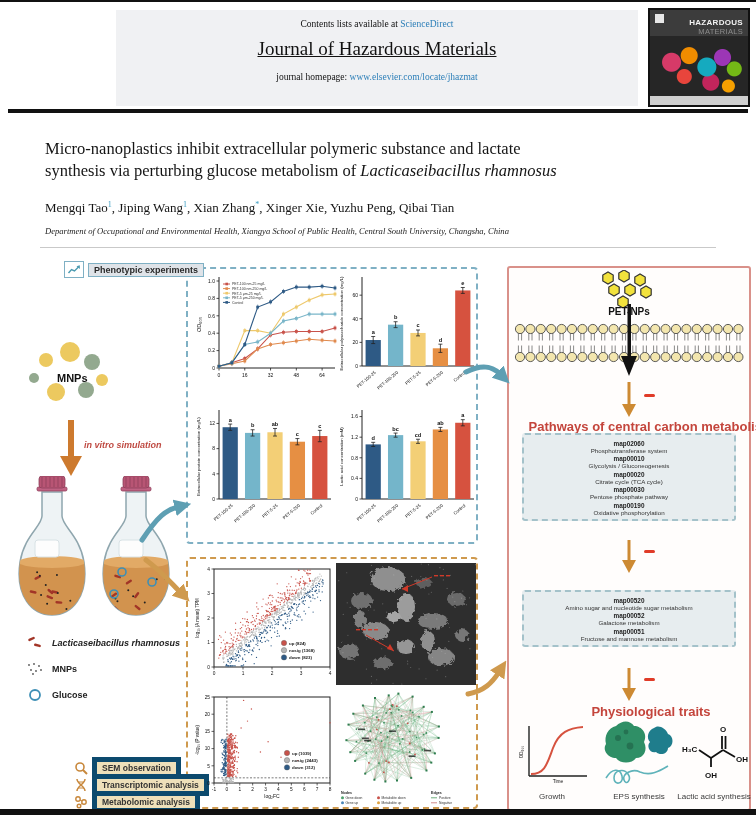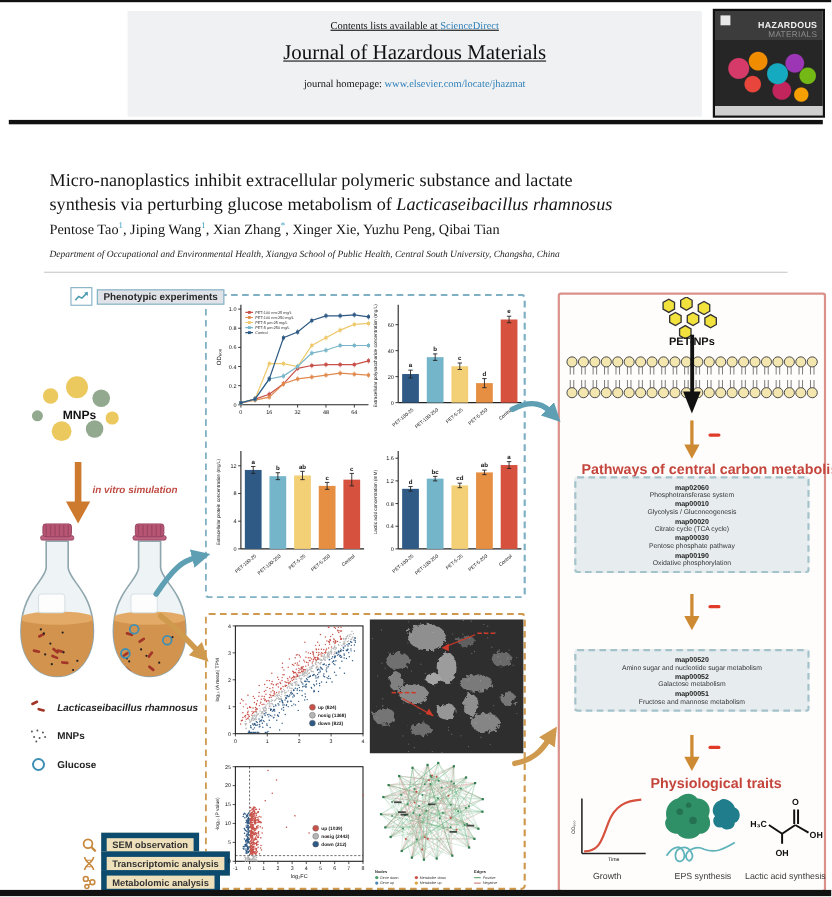--- a/index.html
+++ b/index.html
@@ -3,41 +3,41 @@
 <meta charset="utf-8">
 <style>
   html,body{margin:0;padding:0;background:#fff;}
   .page{position:relative;width:756px;height:815px;background:#fff;overflow:hidden;
         font-family:"Liberation Sans","DejaVu Sans",sans-serif;color:#111;}
   .abs{position:absolute;}
   .serif{font-family:"Liberation Serif","DejaVu Serif",serif;}
   a.lnk{color:#2c7fb8;text-decoration:none;}
   .topline{position:absolute;left:0;top:0;width:756px;height:2px;background:#111;}
   .headbox{position:absolute;left:116px;top:10px;width:522px;height:96px;background:#f0f1f3;text-align:center;}
-  .contents{margin-top:9px;font-size:9.5px;text-decoration:underline;}
+  .contents{margin-top:9px;font-size:9.5px;}
   .jtitle{margin-top:9px;font-size:19px;color:#111;text-decoration:underline;}
   .homepage{margin-top:12px;font-size:9.5px;}
   .els-wrap{position:absolute;left:16px;top:12px;width:92px;height:96px;text-align:center;}
   .els-name{color:#e87d1e;font-size:14px;letter-spacing:.5px;margin-top:-2px;font-family:"Liberation Serif",serif;}
   .cover{position:absolute;left:648px;top:8px;width:102px;height:99px;border:2px solid #111;box-sizing:border-box;
      background:
        radial-gradient(circle at 22% 55%, #d63a68 0 9px, transparent 10px),
        radial-gradient(circle at 40% 48%, #f08c00 0 8px, transparent 9px),
        radial-gradient(circle at 58% 60%, #15aabf 0 9px, transparent 10px),
        radial-gradient(circle at 74% 50%, #9c36b5 0 8px, transparent 9px),
        radial-gradient(circle at 86% 62%, #74b816 0 7px, transparent 8px),
        radial-gradient(circle at 35% 70%, #e8453c 0 7px, transparent 8px),
        radial-gradient(circle at 62% 76%, #c2255c 0 8px, transparent 9px),
        radial-gradient(circle at 80% 80%, #f59f00 0 6px, transparent 7px),
        linear-gradient(180deg,#3c3c3c 0 26px,#262626 26px 86px,#cfcfcf 86px);}
   .cover-logo{position:absolute;left:5px;top:4px;width:9px;height:9px;background:#e8e8e8;}
   .cover-t1{position:absolute;right:5px;top:8px;font-size:8px;font-weight:bold;color:#f2f2f2;letter-spacing:.3px;}
   .cover-t2{position:absolute;right:5px;top:17px;font-size:7.5px;font-weight:normal;color:#8d8d8d;letter-spacing:.3px;}
   .blackrule{position:absolute;left:8px;top:109px;width:740px;height:4px;background:#111;}
-  .title{position:absolute;left:45px;top:138px;width:670px;font-size:16.5px;line-height:1.35;color:#151515;margin-top:15px;}
+  .title{position:absolute;left:45px;top:138px;width:670px;font-size:16.5px;line-height:1.35;color:#151515;}
   .authors{position:absolute;left:45px;top:200px;font-size:13px;color:#151515;}
   .authors sup{color:#3a9bc1;font-size:8px;}
   .affil{position:absolute;left:45px;top:226px;font-size:8.6px;font-style:italic;color:#222;}
   .thinrule{position:absolute;left:40px;top:247px;width:676px;height:1px;background:#c9c9c9;}
   .panel-blue{position:absolute;left:186px;top:267px;width:292px;height:277px;border:2px dashed #7fb0c4;border-radius:4px;box-sizing:border-box;}
   .panel-orange{position:absolute;left:186px;top:557px;width:292px;height:252px;border:2px dashed #cf9a4e;border-radius:4px;box-sizing:border-box;}
   .panel-red{position:absolute;left:507px;top:266px;width:244px;height:545px;border:2px solid #d9918a;border-radius:3px;box-sizing:border-box;background:#fffdfc;}
   .ptag{position:absolute;left:64px;top:261px;display:flex;align-items:center;gap:4px;}
   .ptag .lbl{background:#dfe3e8;border:1px solid #7fb0c4;padding:1px 5px;font-size:9px;font-weight:bold;color:#2a2a2a;}
   .ptag .ibx{background:#fff;border:1px solid #7fb0c4;width:18px;height:15px;display:flex;align-items:center;justify-content:center;}
@@ -84,21 +84,21 @@
     <div class="cover-t1">HAZARDOUS</div>
     <div class="cover-t2">MATERIALS</div>
   </div>
 
   <div class="blackrule"></div>
 
   <div class="title serif">
     <span>Micro-nanoplastics inhibit extracellular polymeric substance and lactate</span><br>
     <span>synthesis via perturbing glucose metabolism of </span><i>Lacticaseibacillus rhamnosus</i>
   </div>
-  <div class="authors serif" id="authors-line"><span>Pentose Tao</span><sup>1</sup>, <span>Jiping Wang</span><sup>1</sup>, <span>Xian Zhang</span><sup>*</sup>, <span>Xinger Xie</span>, <span>Yuzhu Peng</span>, <span>Qibai Tian</span></div>
+  <div class="authors serif" id="authors-line"><span>Mengqi Tao</span><sup>1</sup>, <span>Jiping Wang</span><sup>1</sup>, <span>Xian Zhang</span><sup>*</sup>, <span>Xinger Xie</span>, <span>Yuzhu Peng</span>, <span>Qibai Tian</span></div>
   <div class="affil serif">Department of Occupational and Environmental Health, Xiangya School of Public Health, Central South University, Changsha, China</div>
   <div class="thinrule"></div>
 
   <div class="panel-blue"></div>
   <div class="panel-orange"></div>
   <div class="panel-red"></div>
 
   <div class="ptag">
     <span class="ibx">
       <svg width="14" height="11" viewBox="0 0 14 11">

